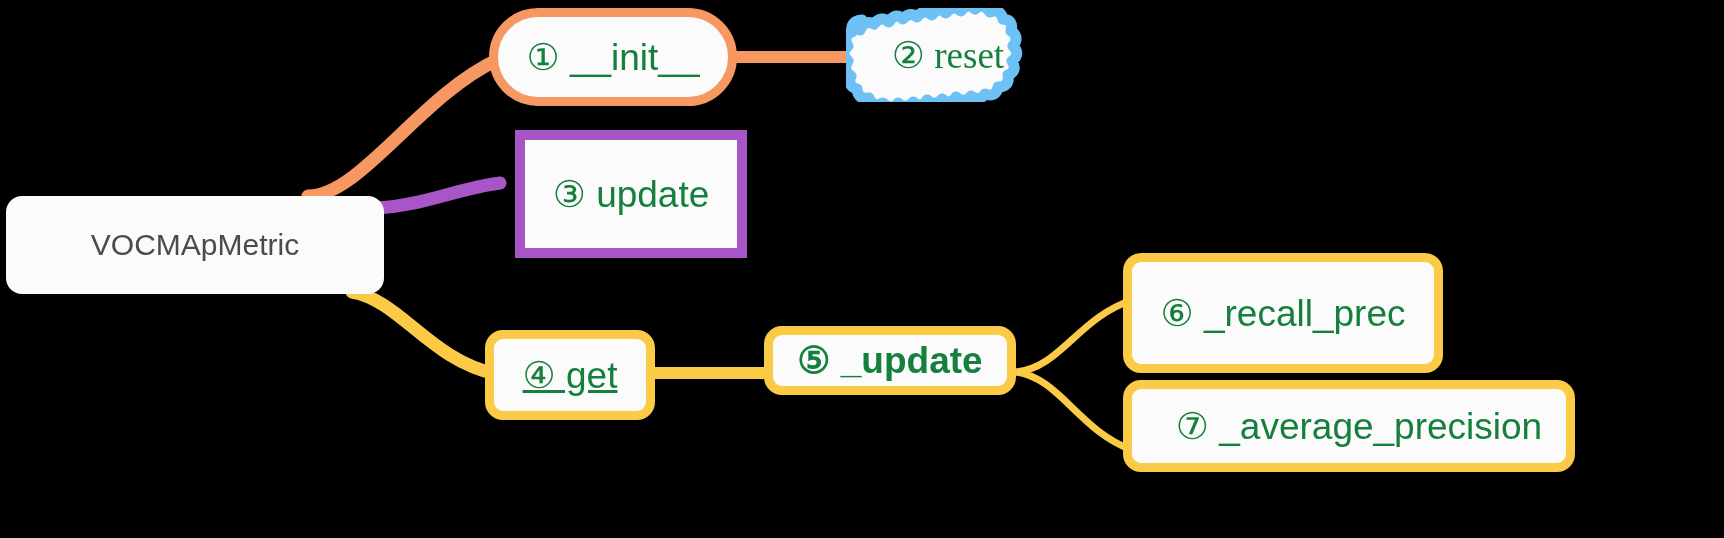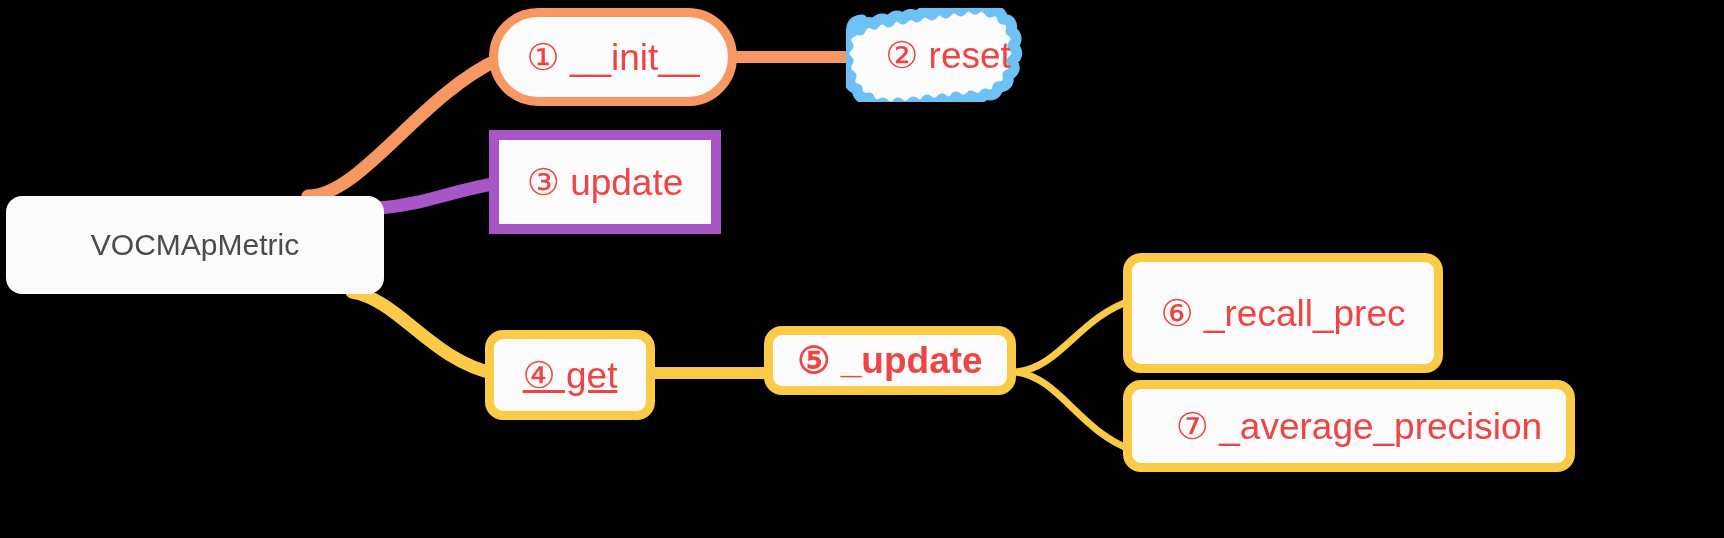--- a/index.html
+++ b/index.html
@@ -22,21 +22,21 @@
     height: 538px;
     pointer-events: none;
   }
   .node {
     position: absolute;
     box-sizing: border-box;
     display: flex;
     align-items: center;
     justify-content: center;
     background: #fbfbfb;
-    color: #ef4444;
+    color: #15803d;
     white-space: nowrap;
   }
   .node-label {
     display: inline-block;
     line-height: 1;
   }
 
   
   .root {
     left: 6px;
@@ -70,28 +70,29 @@
   .n-reset .cloud-svg {
     position: absolute;
     left: 0; top: 0;
     width: 204px;
     height: 94px;
   }
   .n-reset .node-label {
     position: relative;
     z-index: 2;
     font-size: 37px;
+    font-family: Liberation Serif, serif;
   }
 
   
   .n-update {
-    left: 489px;
+    left: 515px;
     top: 130px;
     width: 232px;
-    height: 104px;
+    height: 128px;
     border: 10px solid #a855c8;
     border-radius: 0;
     font-size: 37px;
   }
 
   
   .yel {
     border: 9px solid #fbcb47;
     border-radius: 18px;
     font-size: 37px;

